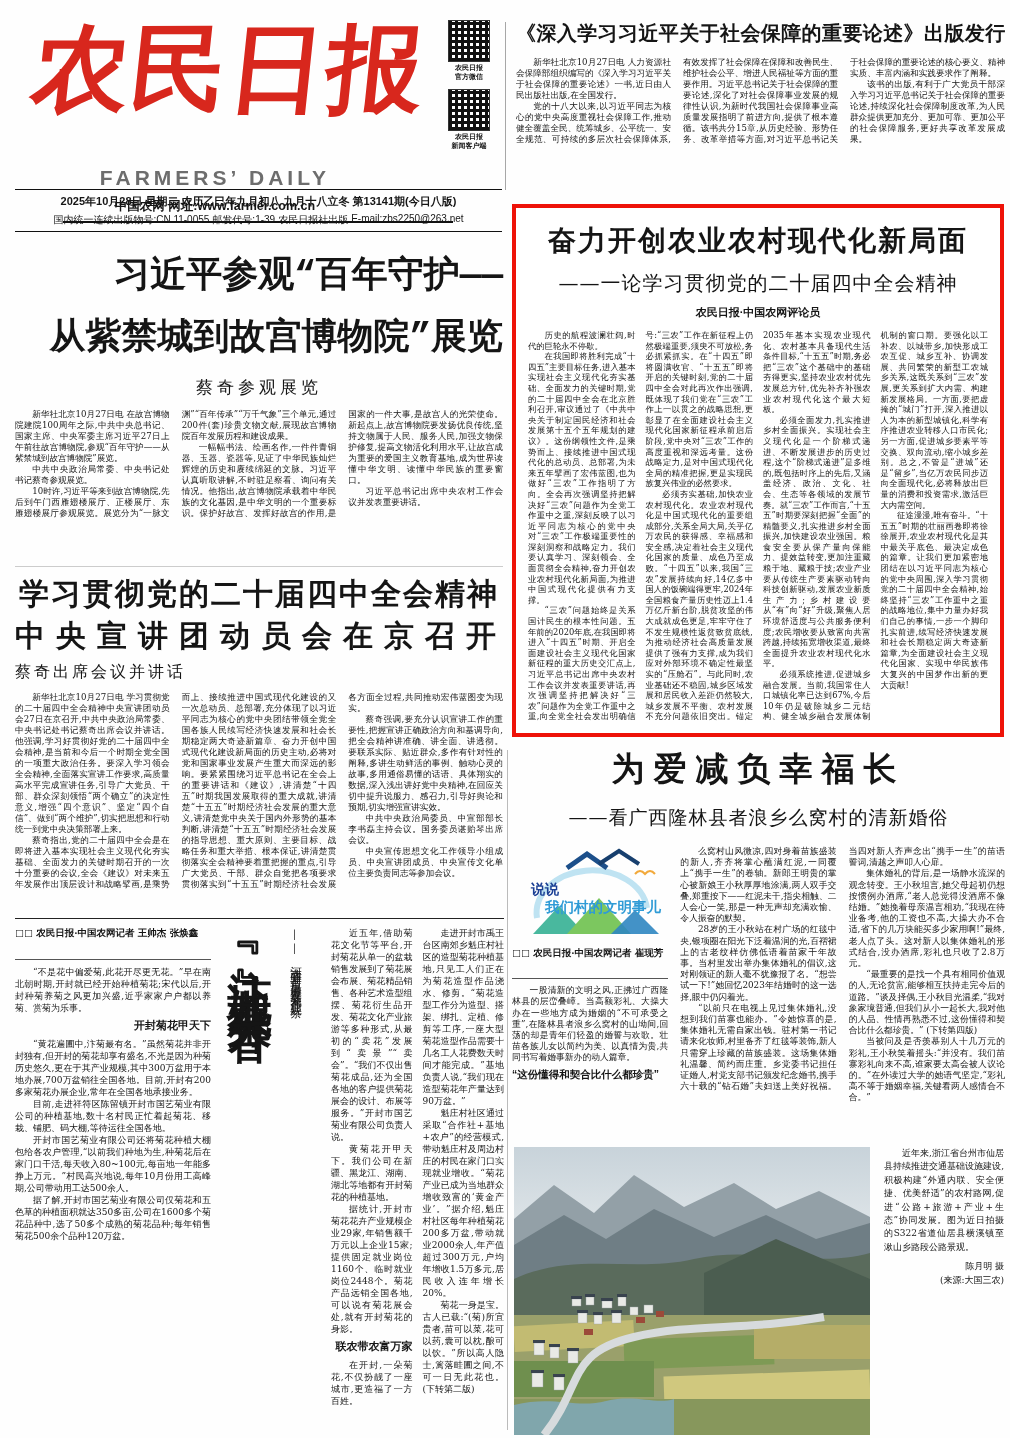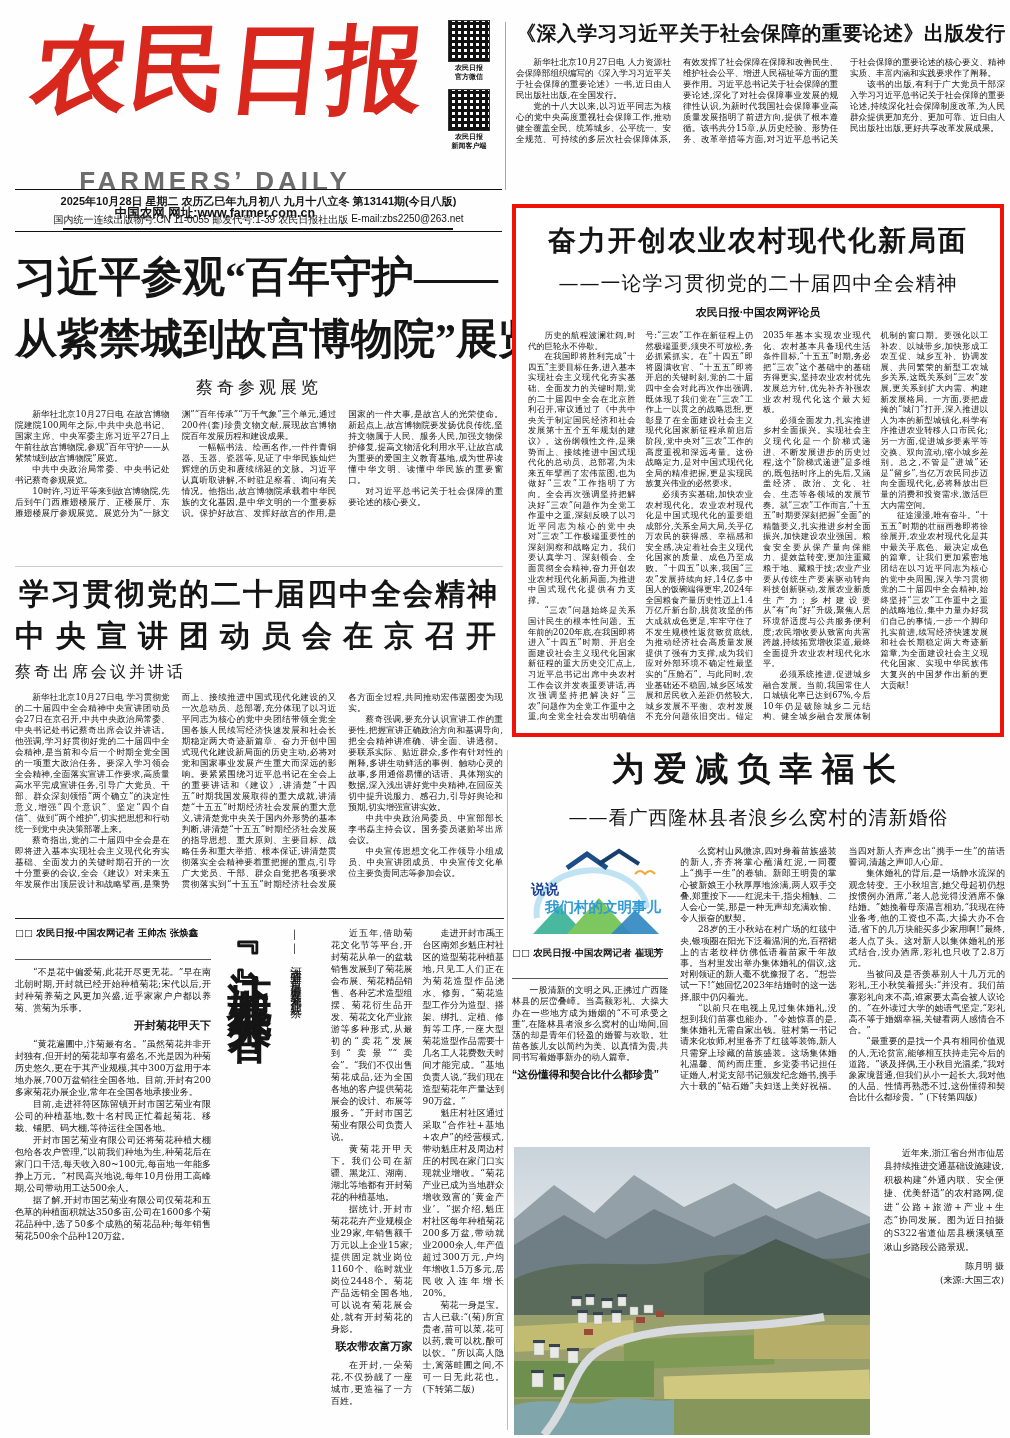--- a/index.html
+++ b/index.html
@@ -10,21 +10,21 @@
   .masthead{position:absolute;left:15px;top:14px;width:488px;}
   .logo-row{position:relative;height:150px;}
   .logo-cn{position:absolute;left:18px;top:-8px;font-size:96px;font-weight:900;color:#d8271d;
            letter-spacing:2px;transform:skewX(-6deg);font-family:"DejaVu Serif",serif;white-space:nowrap;}
   .qr-col{position:absolute;right:8px;top:6px;width:52px;text-align:center;}
   .qr{width:40px;height:40px;margin:0 auto;border:1px solid #333;
       background-image:repeating-linear-gradient(0deg,#111 0 3px,transparent 3px 6px),
                        repeating-linear-gradient(90deg,#111 0 3px,#fff 3px 6px);}
   .qr-label{font-size:7px;font-weight:bold;line-height:8.5px;margin:2px 0 8px 0;font-family:"Liberation Sans",sans-serif;}
   .logo-en{width:400px;text-align:center;font-family:"Liberation Sans",sans-serif;
-           font-size:26px;font-weight:bold;color:#6d6d6d;letter-spacing:4px;margin-top:2px;}
+           font-size:21px;font-weight:bold;color:#6d6d6d;letter-spacing:4px;margin-top:2px;}
   .site-line{width:400px;text-align:center;font-size:12.5px;font-weight:bold;margin-top:8px;
              font-family:"Liberation Sans",sans-serif;}
   .site-rule{width:390px;height:1.5px;background:#111;margin:6px 0 0 48px;}
   .dateline{position:absolute;left:15px;top:189px;width:487px;border-top:1px solid #111;
             border-bottom:1px solid #111;padding:4px 0;font-family:"Liberation Sans",sans-serif;}
   .dl-row{display:flex;justify-content:center;gap:3px;white-space:nowrap;}
   .dl-row.r1{font-size:11px;font-weight:bold;margin-bottom:4px;}
   .dl-row.r2{font-size:10px;}
   .vrule-top{position:absolute;left:505px;top:22px;width:1px;height:168px;background:#a7a7a7;}
   .vrule-bottom{position:absolute;left:507px;top:750px;width:1px;height:680px;background:#bbb;}
@@ -36,22 +36,22 @@
   .sub-left{font-weight:bold;font-size:10.5px;margin:5px 0;text-indent:0;font-family:"Liberation Sans",sans-serif;}
   .byline{font-size:9.5px;font-weight:bold;border-bottom:1px solid #555;padding-bottom:20px;margin-bottom:6px;}
 
   
   .book{position:absolute;left:516px;top:20px;width:489px;}
   .book-headline{font-size:20px;font-weight:900;letter-spacing:0.4px;white-space:nowrap;}
   .book-body{margin-top:10px;column-count:3;height:128px;font-size:8.6px;line-height:11px;}
 
   
   .palace{position:absolute;left:15px;top:246px;width:488px;}
-  .palace-headline{font-family:Liberation Serif, serif;font-weight:900;font-size:42px;
-                   line-height:62px;text-align:left;letter-spacing:0px;white-space:nowrap;}
+  .palace-headline{font-family:Liberation Mono, monospace;font-weight:900;font-size:36px;
+                   line-height:62px;text-align:right;letter-spacing:0px;white-space:nowrap;}
   .palace-sub{font-size:17px;text-align:center;margin-top:6px;letter-spacing:4px;}
   .palace-body{margin-top:10px;column-count:3;height:150px;font-size:8.6px;line-height:11px;}
 
   
   .mobil{position:absolute;left:15px;top:566px;width:488px;border-top:1px solid #ccc;padding-top:6px;}
   .mobil-h1{font-weight:900;font-size:30px;text-align:center;letter-spacing:2px;line-height:42px;white-space:nowrap;}
   .mobil-h2{font-weight:900;font-size:30px;text-align:center;letter-spacing:11px;line-height:42px;white-space:nowrap;}
   .mobil-sub{font-size:16px;margin-top:5px;letter-spacing:3px;}
   .mobil-body{margin-top:9px;column-count:3;height:212px;font-size:8.6px;line-height:11px;}
 
@@ -134,34 +134,34 @@
   </div>
 
   <div class="vrule-top"></div>
   <div class="vrule-bottom"></div>
 
   <div class="book">
     <div class="book-headline">《深入学习习近平关于社会保障的重要论述》出版发行</div>
     <div class="book-body flow">
         <p class="para">新华社北京10月27日电  人力资源社会保障部组织编写的《深入学习习近平关于社会保障的重要论述》一书,近日由人民出版社出版,在全国发行。</p>
         <p class="para">党的十八大以来,以习近平同志为核心的党中央高度重视社会保障工作,推动健全覆盖全民、统筹城乡、公平统一、安全规范、可持续的多层次社会保障体系,有效发挥了社会保障在保障和改善民生、维护社会公平、增进人民福祉等方面的重要作用。习近平总书记关于社会保障的重要论述,深化了对社会保障事业发展的规律性认识,为新时代我国社会保障事业高质量发展指明了前进方向,提供了根本遵循。该书共分15章,从历史经验、形势任务、改革举措等方面,对习近平总书记关于社会保障的重要论述的核心要义、精神实质、丰富内涵和实践要求作了阐释。</p>
-        <p class="para">该书的出版,有利于广大党员干部深入学习习近平总书记关于社会保障的重要论述,持续深化社会保障制度改革,为人民群众提供更加充分、更加可靠、近日由人民出版社出版,更好共享改革发展成果。</p>
+        <p class="para">该书的出版,有利于广大党员干部深入学习习近平总书记关于社会保障的重要论述,持续深化社会保障制度改革,为人民群众提供更加充分、更加可靠、更加公平的社会保障服务,更好共享改革发展成果。</p>
       </div>
   </div>
 
   <div class="palace">
     <div class="palace-headline">习近平参观“百年守护——</div>
     <div class="palace-headline">从紫禁城到故宫博物院”展览</div>
     <div class="palace-sub">蔡奇参观展览</div>
     <div class="palace-body flow">
         <p class="para">新华社北京10月27日电  在故宫博物院建院100周年之际,中共中央总书记、国家主席、中央军委主席习近平27日上午前往故宫博物院,参观“百年守护——从紫禁城到故宫博物院”展览。</p>
         <p class="para">中共中央政治局常委、中央书记处书记蔡奇参观展览。</p>
         <p class="para">10时许,习近平等来到故宫博物院,先后到午门西雁翅楼展厅、正楼展厅、东雁翅楼展厅参观展览。展览分为“一脉文渊”“百年传承”“万千气象”三个单元,通过200件(套)珍贵文物文献,展现故宫博物院百年发展历程和建设成果。</p>
         <p class="para">一幅幅书法、绘画名作,一件件青铜器、玉器、瓷器等,见证了中华民族灿烂辉煌的历史和赓续绵延的文脉。习近平认真听取讲解,不时驻足察看、询问有关情况。他指出,故宫博物院承载着中华民族的文化基因,是中华文明的一个重要标识。保护好故宫、发挥好故宫的作用,是国家的一件大事,是故宫人的光荣使命。新起点上,故宫博物院要发扬优良传统,坚持文物属于人民、服务人民,加强文物保护修复,提高文物活化利用水平,让故宫成为重要的爱国主义教育基地,成为世界读懂中华文明、读懂中华民族的重要窗口。</p>
-        <p class="para">对习近平总书记关于社会保障的重要论述的核心要义。</p>
+        <p class="para">习近平总书记出席中央农村工作会议并发表重要讲话。</p>
       </div>
   </div>
 
   <div class="mobil">
     <div class="mobil-h1">学习贯彻党的二十届四中全会精神</div>
     <div class="mobil-h2">中央宣讲团动员会在京召开</div>
     <div class="mobil-sub">蔡奇出席会议并讲话</div>
     <div class="mobil-body flow">
         <p class="para">新华社北京10月27日电  学习贯彻党的二十届四中全会精神中央宣讲团动员会27日在京召开,中共中央政治局常委、中央书记处书记蔡奇出席会议并讲话。他强调,学习好贯彻好党的二十届四中全会精神,是当前和今后一个时期全党全国的一项重大政治任务。要深入学习领会全会精神,全面落实宣讲工作要求,高质量高水平完成宣讲任务,引导广大党员、干部、群众深刻领悟“两个确立”的决定性意义,增强“四个意识”、坚定“四个自信”、做到“两个维护”,切实把思想和行动统一到党中央决策部署上来。</p>
         <p class="para">蔡奇指出,党的二十届四中全会是在即将进入基本实现社会主义现代化夯实基础、全面发力的关键时期召开的一次十分重要的会议,全会《建议》对未来五年发展作出顶层设计和战略擘画,是乘势而上、接续推进中国式现代化建设的又一次总动员、总部署,充分体现了以习近平同志为核心的党中央团结带领全党全国各族人民续写经济快速发展和社会长期稳定两大奇迹新篇章、奋力开创中国式现代化建设新局面的历史主动,必将对党和国家事业发展产生重大而深远的影响。要紧紧围绕习近平总书记在全会上的重要讲话和《建议》,讲清楚“十四五”时期我国发展取得的重大成就,讲清楚“十五五”时期经济社会发展的重大意义,讲清楚党中央关于国内外形势的基本判断,讲清楚“十五五”时期经济社会发展的指导思想、重大原则、主要目标、战略任务和重大举措、根本保证,讲清楚贯彻落实全会精神要着重把握的重点,引导广大党员、干部、群众自觉把各项要求贯彻落实到“十五五”时期经济社会发展各方面全过程,共同推动宏伟蓝图变为现实。</p>
@@ -202,22 +202,22 @@
         <text x="30" y="66" font-size="14.5" font-weight="bold" fill="#2f9bd6">我们村的文明事儿</text>
       </svg>
       <div class="byline">□□  农民日报·中国农网记者 崔现芳</div>
       <div>
           <p class="para">一股清新的文明之风,正拂过广西隆林县的层峦叠嶂。当高额彩礼、大操大办在一些地方成为婚姻的“不可承受之重”,在隆林县者浪乡么窝村的山坳间,回荡的却是青年们轻盈的婚誓与欢歌。壮苗各族儿女以简约为美、以真情为贵,共同书写着婚事新办的动人篇章。</p>
           <div class="sub-left">“这份懂得和契合比什么都珍贵”</div>
           <p class="para">么窝村山风微凉,四对身着苗族盛装的新人,齐齐将掌心蘸满红泥,一同覆上“携手一生”的卷轴。新郎王明贵的掌心被新娘王小秋厚厚地涂满,两人双手交叠,郑重按下——红泥未干,指尖相触、二人会心一笑,那是一种无声却充满欢愉、令人振奋的默契。</p>
           <p class="para">28岁的王小秋站在村广场的红毯中央,银项圈在阳光下泛着温润的光,百褶裙上的古老纹样仿佛低语着苗家千年故事。当村里发出举办集体婚礼的倡议,这对刚领证的新人毫不犹豫报了名。“想尝试一下!”她回忆2023年结婚时的这一选择,眼中仍闪着光。</p>
           <p class="para">“以前只在电视上见过集体婚礼,没想到我们苗寨也能办。”令她惊喜的是,集体婚礼无需自家出钱。驻村第一书记请来化妆师,村里备齐了红毯等装饰,新人只需穿上珍藏的苗族盛装。这场集体婚礼温馨、简约而庄重。乡党委书记担任证婚人,村党支部书记颁发纪念婚书,携手六十载的“钻石婚”夫妇送上美好祝福。当四对新人齐声念出“携手一生”的苗语誓词,清越之声叩人心扉。</p>
           <p class="para">集体婚礼的背后,是一场静水流深的观念转变。王小秋坦言,她父母起初仍想按惯例办酒席,“老人总觉得没酒席不像结婚。”她挽着母亲温言相劝,“我现在待业备考,他的工资也不高,大操大办不合适,省下的几万块能买多少家用啊!”最终,老人点了头。这对新人以集体婚礼的形式结合,没办酒席,彩礼也只收了2.8万元。</p>
+          <p class="para">“最重要的是找一个具有相同价值观的人,无论贫富,能够相互扶持走完今后的道路。”谈及择偶,王小秋目光温柔,“我对象家境普通,但我们从小一起长大,我对他的人品、性情再熟悉不过,这份懂得和契合比什么都珍贵。”  (下转第四版)</p>
           <p class="para">当被问及是否羡慕别人十几万元的彩礼,王小秋笑着摇头:“并没有。我们苗寨彩礼向来不高,谁家要太高会被人议论的。”在外读过大学的她语气坚定,“彩礼高不等于婚姻幸福,关键看两人感情合不合。”</p>
-          <p class="para">“最重要的是找一个具有相同价值观的人,无论贫富,能够相互扶持走完今后的道路。”谈及择偶,王小秋目光温柔,“我对象家境普通,但我们从小一起长大,我对他的人品、性情再熟悉不过,这份懂得和契合比什么都珍贵。”  (下转第四版)</p>
         </div>
     </div>
   </div>
 
   <div class="mum">
     <div class="mum-left">
       <div class="byline">□□  农民日报·中国农网记者 王帅杰 张焕鑫</div>
       <div>
           <p class="para">“不是花中偏爱菊,此花开尽更无花。”早在南北朝时期,开封就已经开始种植菊花;宋代以后,开封种菊养菊之风更加兴盛,近乎家家户户都以养菊、赏菊为乐事。</p>
           <div class="sub-center">开封菊花甲天下</div>

